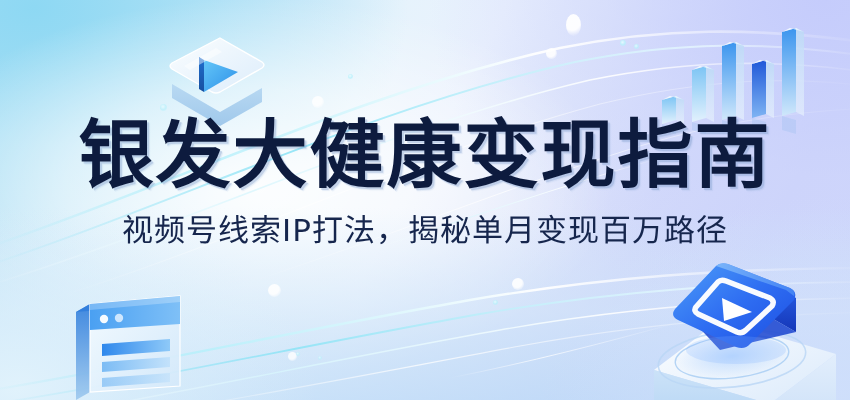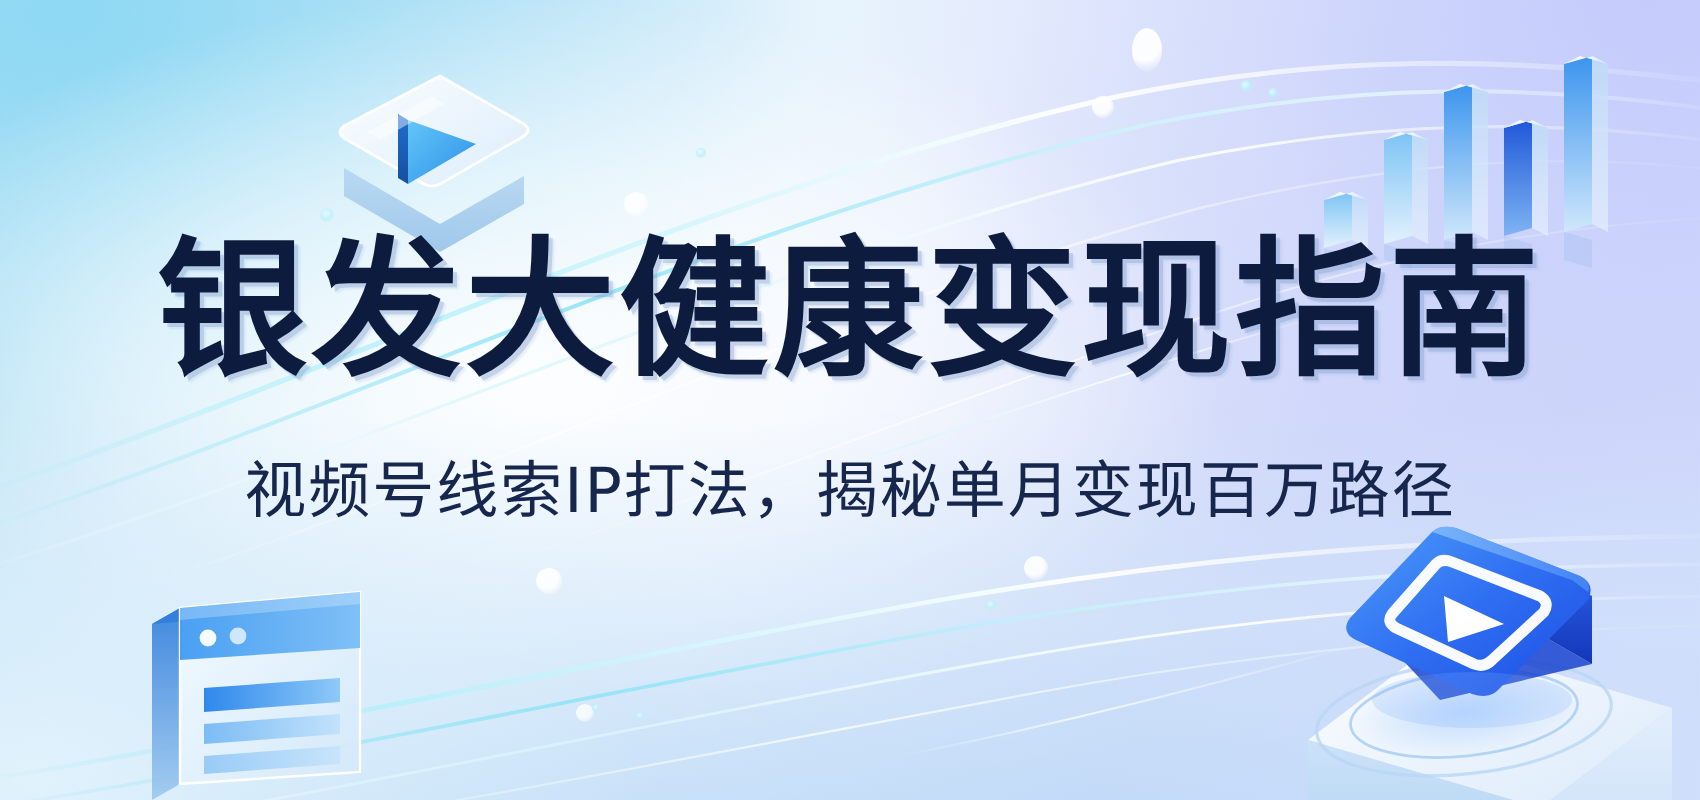--- a/index.html
+++ b/index.html
@@ -90,21 +90,21 @@
     font-weight:700;
     color:#0d1b3e;
     letter-spacing:2px;
     white-space:nowrap;
     text-shadow:
        2px 2px 0 rgba(120,150,200,.30),
        3px 3px 1px rgba(140,170,215,.18);
     font-family:"DejaVu Sans","Liberation Sans",sans-serif;
   }
   .subhead{
-    margin:16px;
+    margin:0;
     padding-top:22px;
     font-size:31px;
     line-height:1;
     font-weight:400;
     color:#16264d;
     letter-spacing:1px;
     white-space:nowrap;
     font-family:"DejaVu Sans","Liberation Sans",sans-serif;
   }
 

